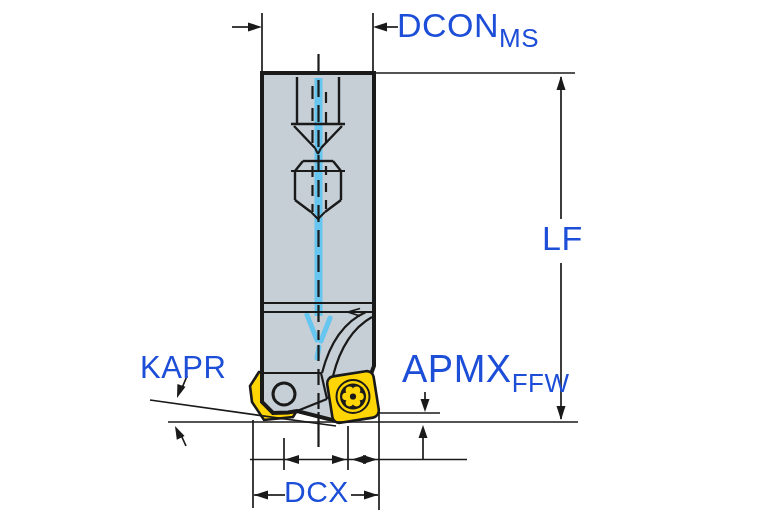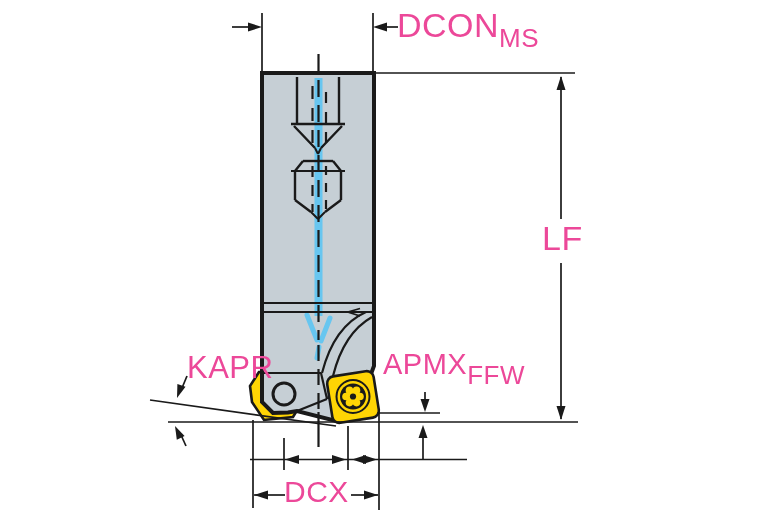--- a/index.html
+++ b/index.html
@@ -1,26 +1,26 @@
 <!DOCTYPE html>
 <html><head>
 <meta charset="utf-8">
 <style>
   html,body{margin:0;padding:0;background:#fff;}
   #stage{
     position:relative;width:767px;height:523px;background:#ffffff;
     font-family:"Liberation Sans", sans-serif;color:#1a1a1a;overflow:hidden;
   }
   #drawing{position:absolute;left:0;top:0;}
-  .dim-label{position:absolute;white-space:nowrap;color:#ec4899;line-height:1;}
+  .dim-label{position:absolute;white-space:nowrap;color:#1d4ed8;line-height:1;}
   .dim-label .main{font-size:34px;letter-spacing:0.5px;}
   .dim-label .sub{font-size:26px;position:relative;top:10px;letter-spacing:0.5px;}
   .lbl-kapr .main{font-size:31px;}
   .lbl-dcx .main{font-size:30px;}
-  .lbl-apmx .main{font-size:29px;}
+  .lbl-apmx .main{font-size:38px;margin-left:19px;}
 </style>
 </head>
 <body>
 
 <div id="stage">
 
   <svg id="drawing" width="767" height="523" viewBox="0 0 767 523">
 
     <g fill="none" stroke-linecap="butt" stroke-linejoin="miter" stroke="#1a1a1a">
 
@@ -168,21 +168,21 @@
   </svg>
 
   <div class="dim-label" style="left:397px;top:8px;">
     <span class="main">DCON</span><span class="sub">MS</span>
   </div>
 
   <div class="dim-label" style="left:542px;top:221px;">
     <span class="main">LF</span>
   </div>
 
-  <div class="dim-label lbl-kapr" style="left:140px;top:352px;margin-left:47px;">
+  <div class="dim-label lbl-kapr" style="left:140px;top:352px;">
     <span class="main">KAPR</span>
   </div>
 
   <div class="dim-label lbl-apmx" style="left:383px;top:350px;">
     <span class="main">APMX</span><span class="sub">FFW</span>
   </div>
 
 
 
   <div class="dim-label lbl-dcx" style="left:284px;top:477px;">

